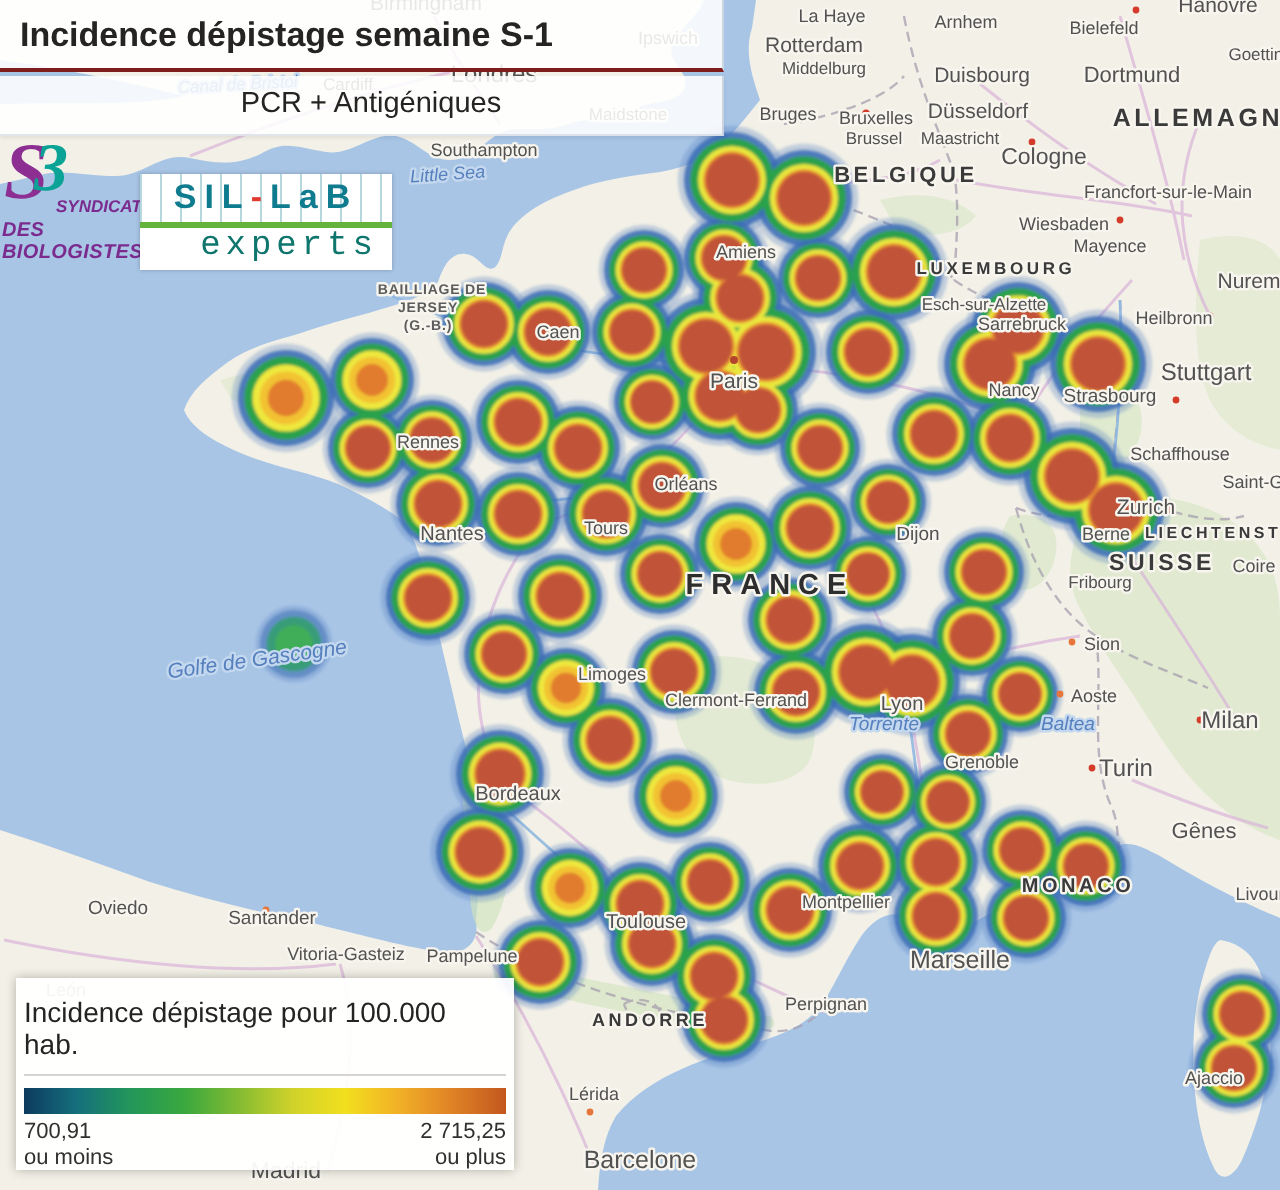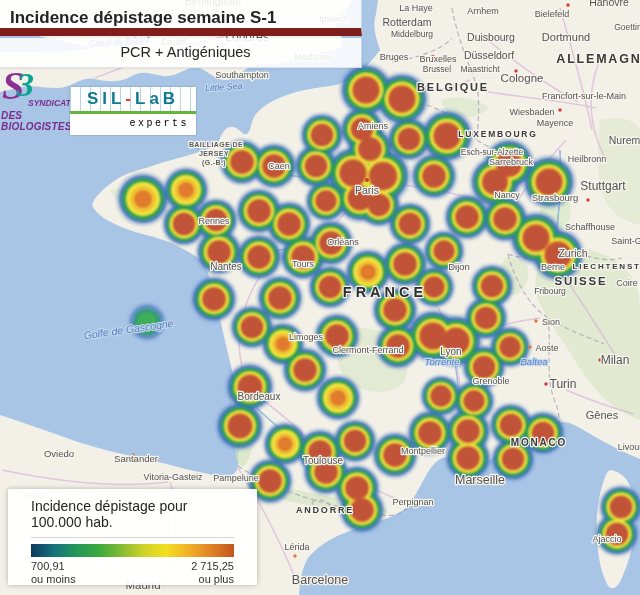--- a/index.html
+++ b/index.html
@@ -12,21 +12,21 @@
   .lbl{paint-order:stroke;stroke:#f7f5ee;stroke-width:2.4px;stroke-linejoin:round;}
   .city{fill:#525252;}
   .country{fill:#3a3a3a;font-weight:bold;letter-spacing:1.8px;}
   .country-xl{fill:#2d2d2d;font-weight:bold;letter-spacing:4px;}
   .jersey{fill:#5c5c5c;font-weight:bold;letter-spacing:.4px;}
   .sea{fill:#567fbe;font-style:italic;stroke:#c3d8ee;}
 
   
   .card{position:absolute;background:rgba(255,255,255,.87);box-sizing:border-box;}
   #title-bar{left:0;top:0;width:362px;height:36px;line-height:35px;padding-left:10px;
-    font-size:17px;font-weight:600;color:#252423;border-bottom:8px solid #7f1d1d;
+    font-size:17px;font-weight:600;color:#252423;border-bottom:2px solid #7f1d1d;
     border-right:1px solid rgba(170,185,205,.55);}
   #subtitle-bar{left:0;top:38px;width:362px;height:30px;line-height:29px;padding-left:10px;
     font-size:14.5px;color:#252423;border-bottom:1px solid rgba(190,198,212,.45);
     border-right:1px solid rgba(170,185,205,.55);box-shadow:0 1px 2px rgba(0,0,0,.08);text-align:center;}
 
   
   #logo-zone{position:absolute;left:0;top:68px;width:200px;height:56px;}
   #syndicat-logo{position:absolute;left:0;top:0;width:72px;height:56px;}
   #syndicat-mark1{position:absolute;left:2px;top:-6px;font-family:"Liberation Serif",serif;
     font-size:40px;font-weight:bold;font-style:italic;color:#8d2e92;}
@@ -35,27 +35,27 @@
   #syndicat-line1{position:absolute;left:28px;top:30px;font-size:8.5px;font-weight:bold;
     font-style:italic;color:#7a2b8d;}
   #syndicat-line2{position:absolute;left:1px;top:42px;font-size:10px;font-weight:bold;
     font-style:italic;color:#7a2b8d;letter-spacing:.2px;}
   #sillab-logo{position:absolute;left:70px;top:19px;width:126px;height:48px;background:#fff;
     box-shadow:0 0 2px rgba(0,0,0,.25);}
   #sillab-row1{height:24px;line-height:24px;text-align:center;font-size:17px;font-weight:bold;
     letter-spacing:4px;color:#0f7b8e;border-bottom:3px solid #64b33c;
     background:repeating-linear-gradient(90deg,rgba(15,123,142,.30) 0 1px,transparent 1px 10px);}
   #sillab-dash{color:#e03a2f;}
-  #sillab-row2{height:20px;line-height:19px;text-align:right;padding-right:7px;font-size:10px;
-    letter-spacing:2.5px;color:#000000;font-family:"Liberation Mono",monospace;}
+  #sillab-row2{height:20px;line-height:19px;text-align:right;padding-right:7px;font-size:17px;
+    letter-spacing:2.5px;color:#0f766e;font-family:"Liberation Mono",monospace;}
 
   
   #legend{position:absolute;left:8px;top:489px;width:249px;height:96px;
     background:rgba(255,255,255,.94);box-shadow:0 0 5px rgba(0,0,0,.28);
-    padding:9px 23px;box-sizing:border-box;color:#252423;}
+    padding:9px 4px;box-sizing:border-box;color:#252423;}
   #legend-title{font-size:14px;}
   #legend hr{border:none;border-top:1px solid #d6d4d0;margin:7px 0 6px 0;}
   #legend-series{font-size:12.5px;margin-bottom:6px;}
   #legend-bar{height:13px;width:100%;}
   #legend-scale{display:flex;justify-content:space-between;font-size:11px;color:#323130;
     margin-top:3px;line-height:13px;}
   #legend-max{text-align:right;}
 </style>
 </head>
 <body>

